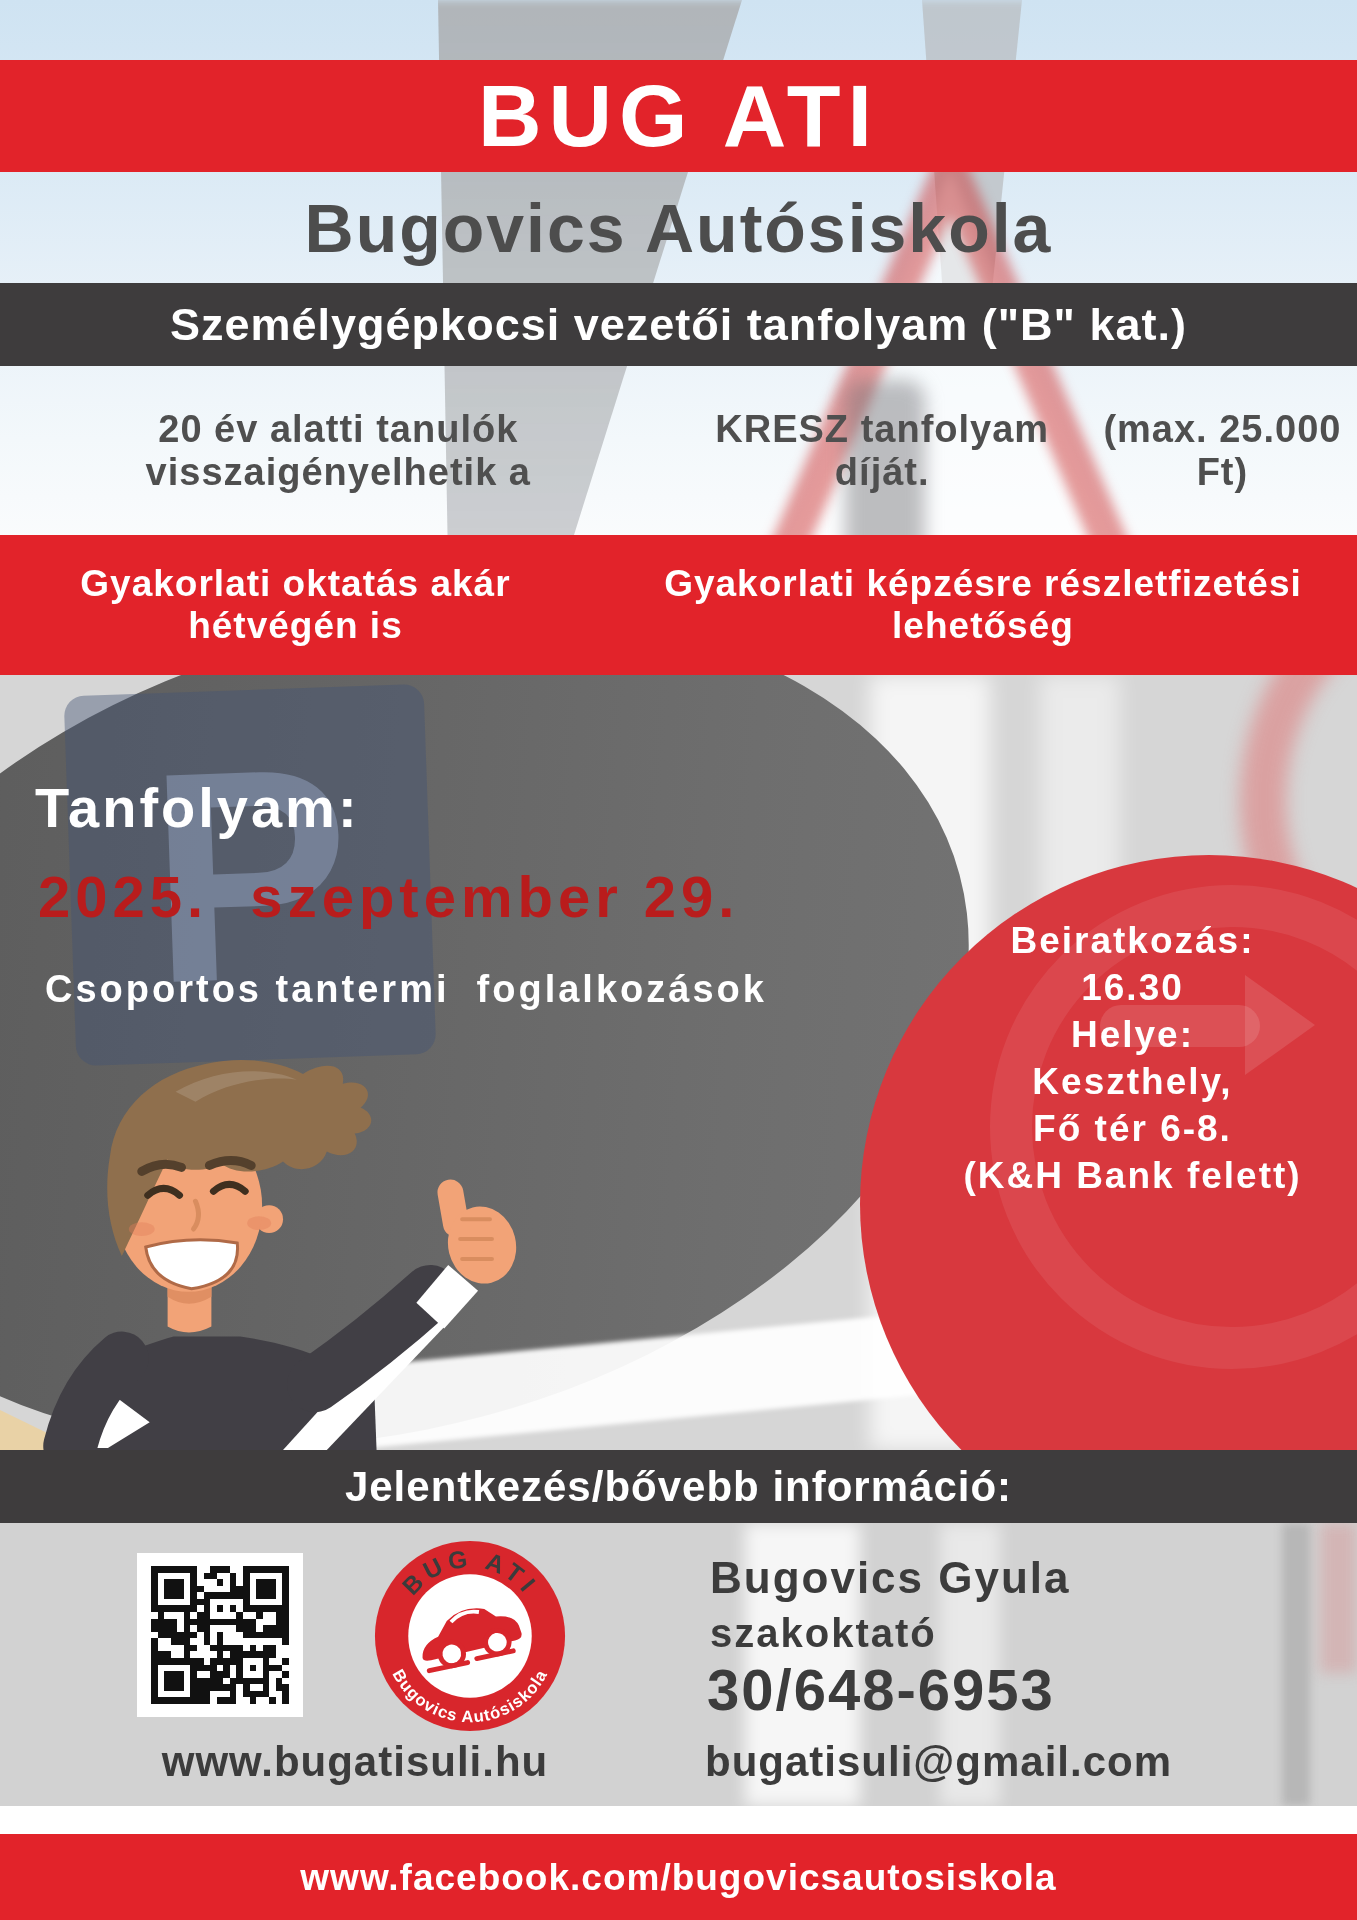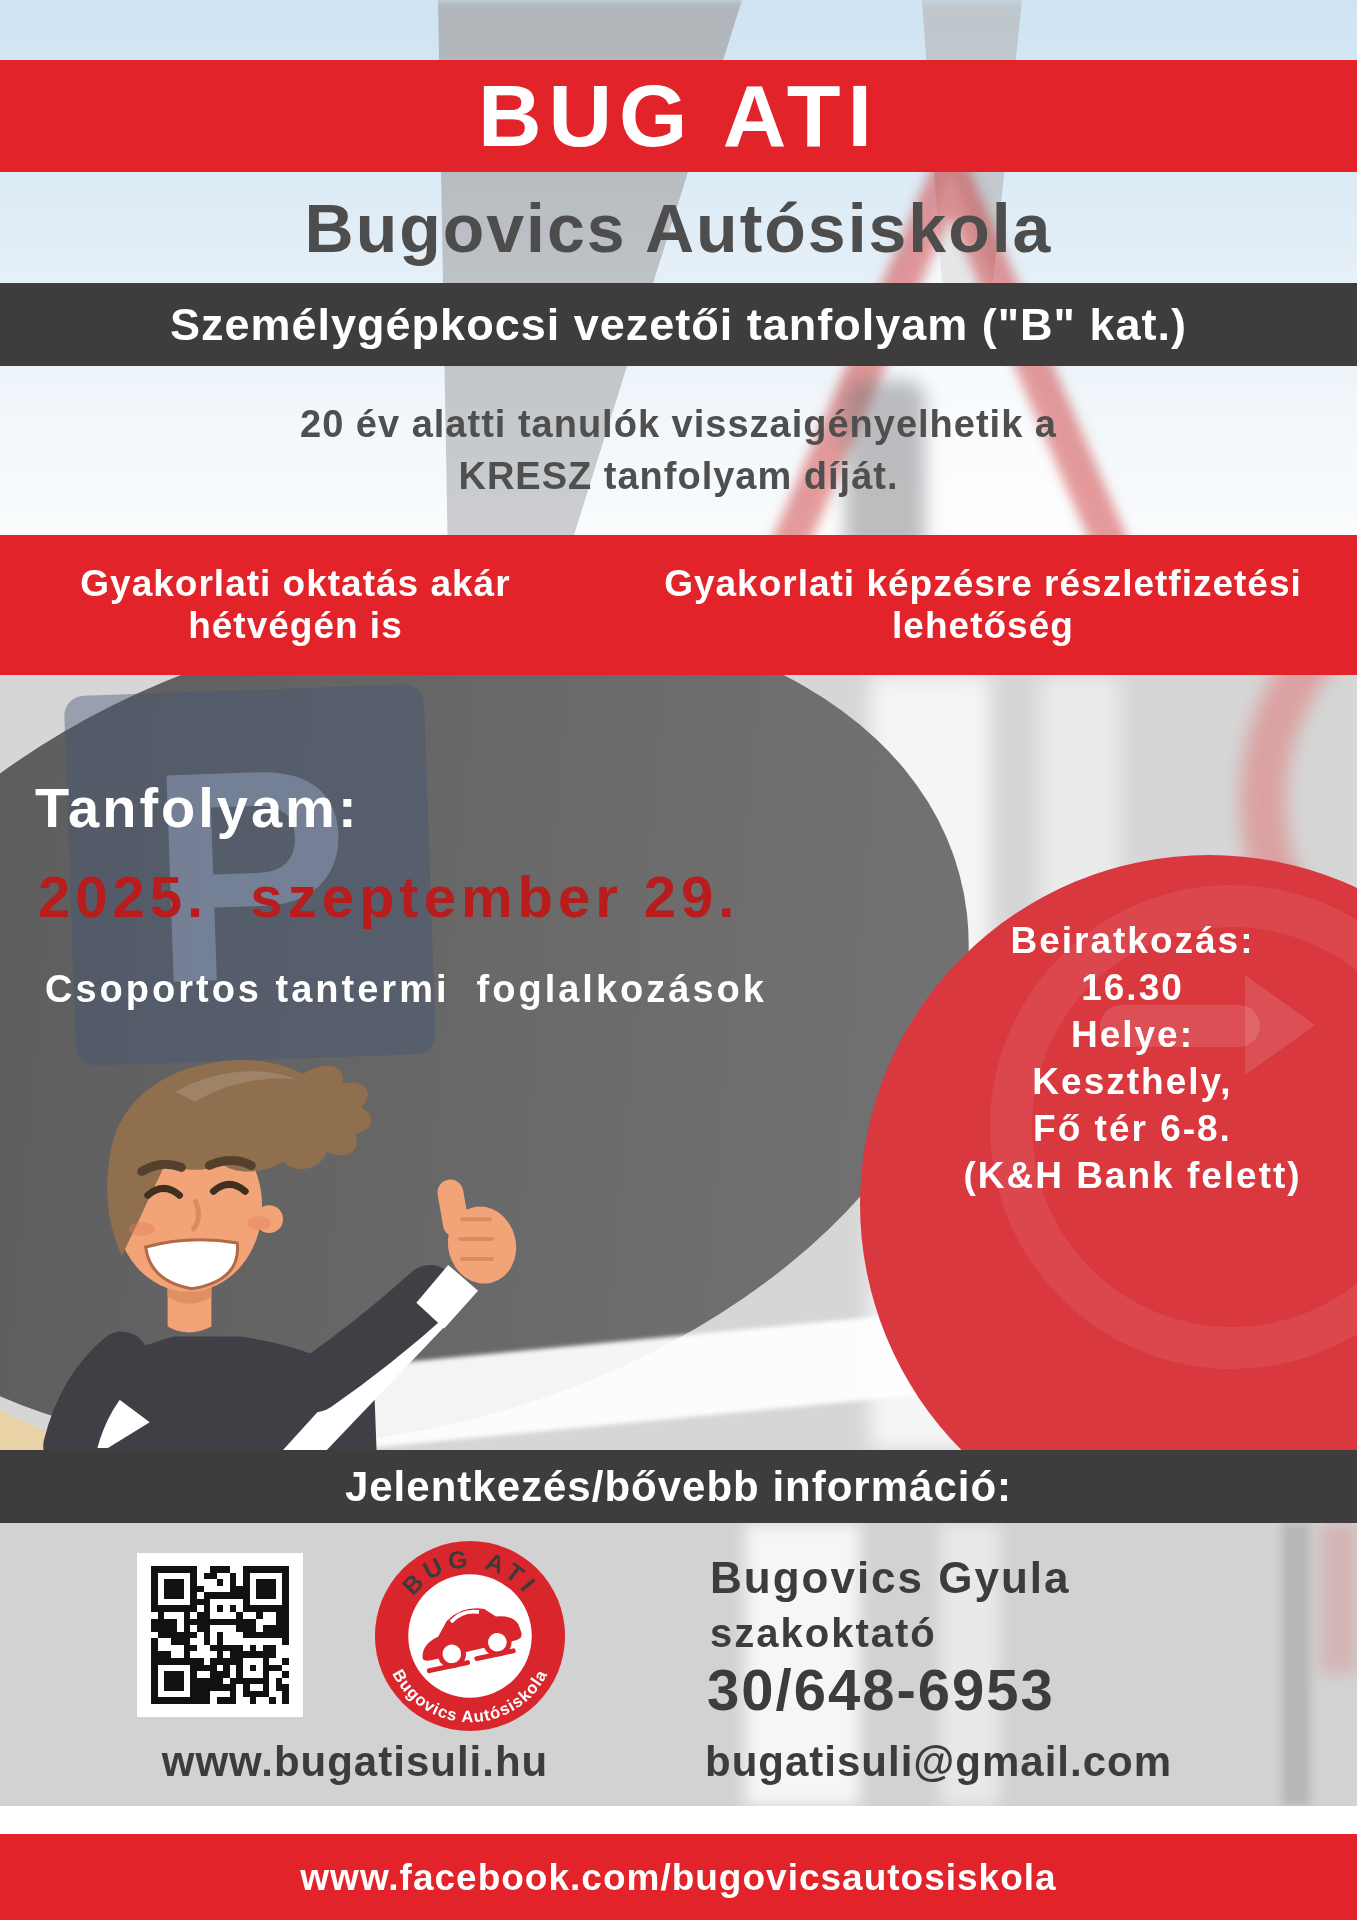--- a/index.html
+++ b/index.html
@@ -23,21 +23,21 @@
   .tri-svg{left:660px;top:120px;filter:blur(6px);}
   .tri-pole{left:845px;top:380px;width:80px;height:200px;background:rgba(110,110,115,.45);filter:blur(9px);border-radius:20px;}
   
   .band{left:0;width:1357px;display:flex;align-items:center;justify-content:center;color:#fff;text-align:center;}
   .band-red{background:#E2232A;}
   .band-dark{background:#3E3C3D;}
   .band-title{top:60px;height:112px;font-size:88px;letter-spacing:7px;}
   .school-name{top:172px;height:111px;left:0;width:1357px;display:flex;align-items:center;justify-content:center;
     color:#4D4D4D;font-size:68px;letter-spacing:2px;}
   .band-course{top:283px;height:83px;font-size:45px;letter-spacing:1px;}
-  .discount{top:366px;height:169px;left:0;width:1357px;display:flex;flex-direction:column;align-items:center;justify-content:center;
+  .discount{top:366px;height:169px;left:0;width:1357px;display:flex;align-items:center;justify-content:center;
     gap:9px;color:#4F4F4F;font-size:38px;letter-spacing:1px;text-align:center;}
   .band-practice{top:535px;height:140px;flex-direction:row;gap:18px;font-size:37px;letter-spacing:1px;}
   
   .mid{left:0;top:675px;width:1357px;height:775px;background:#D6D6D6;overflow:hidden;}
   .wband1{left:870px;top:0;width:120px;height:775px;background:rgba(255,255,255,.75);filter:blur(10px);}
   .wband2{left:1040px;top:0;width:80px;height:775px;background:rgba(255,255,255,.5);filter:blur(10px);}
   .pink-ring{left:1240px;top:-130px;width:420px;height:420px;border-radius:50%;
     border:46px solid rgba(222,118,118,.55);filter:blur(9px);}
   .pink-pole{left:995px;top:600px;width:62px;height:175px;background:rgba(205,125,125,.3);filter:blur(7px);}
   .ellipse{left:-220px;top:-45px;width:1200px;height:800px;border-radius:50%;
@@ -102,20 +102,21 @@
 
   <div class="abs school-name">Bugovics Autósiskola</div>
 
   <div class="abs band band-dark band-course">
     <span>Személygépkocsi vezetői tanfolyam ("B" kat.)</span>
   </div>
 
   <div class="abs discount">
     <div>20 év alatti tanulók visszaigényelhetik a</div>
     <div>KRESZ tanfolyam díját.</div>
+    <div>(max. 25.000 Ft)</div>
   </div>
 
   <div class="abs band band-red band-practice">
     <div>Gyakorlati oktatás akár hétvégén is</div>
     <div>Gyakorlati képzésre részletfizetési lehetőség</div>
   </div>
 
   <div class="abs mid">
     <div class="abs wband1"></div>
     <div class="abs wband2"></div>

